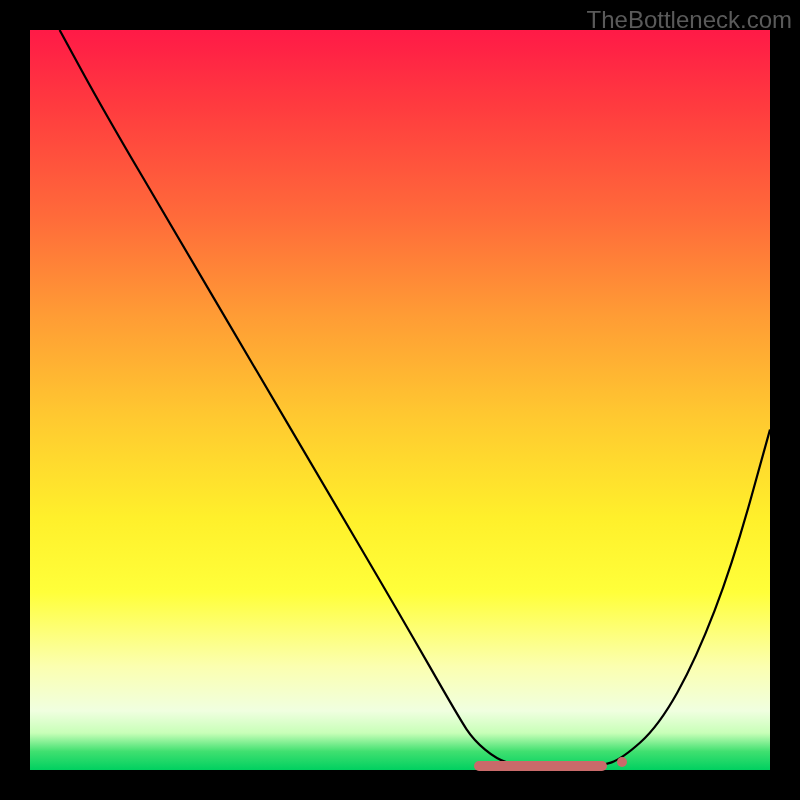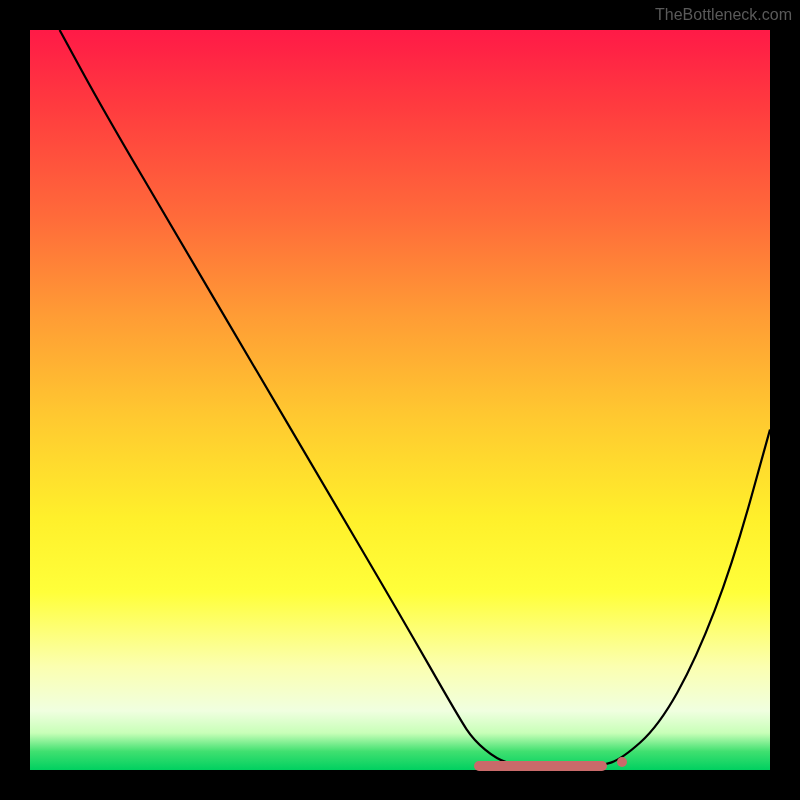--- a/index.html
+++ b/index.html
@@ -9,21 +9,21 @@
     height: 800px;
     background: #000;
     position: relative;
     overflow: hidden;
   }
   .watermark {
     position: absolute;
     top: 6px;
     right: 8px;
     font-family: Arial, Helvetica, sans-serif;
-    font-size: 16px;
+    font-size: 24px;
     color: #5a5a5a;
     z-index: 10;
   }
   .plot-area {
     position: absolute;
     left: 30px;
     top: 30px;
     width: 740px;
     height: 740px;
     background: linear-gradient(to bottom,

